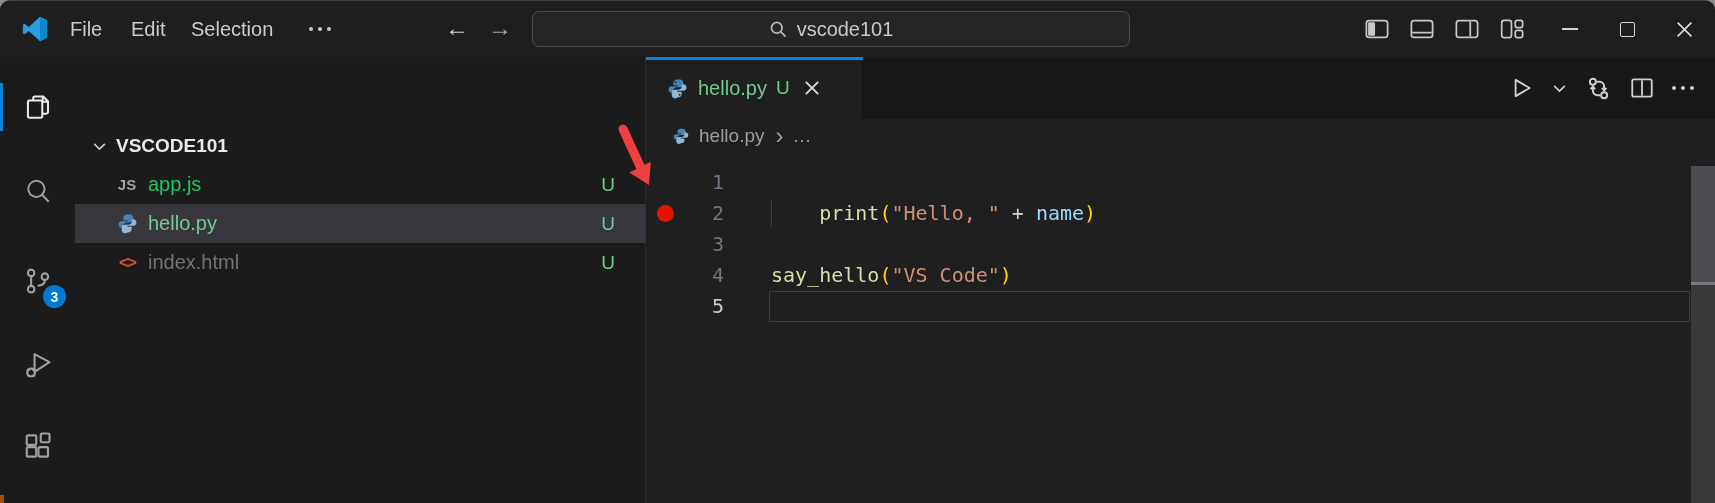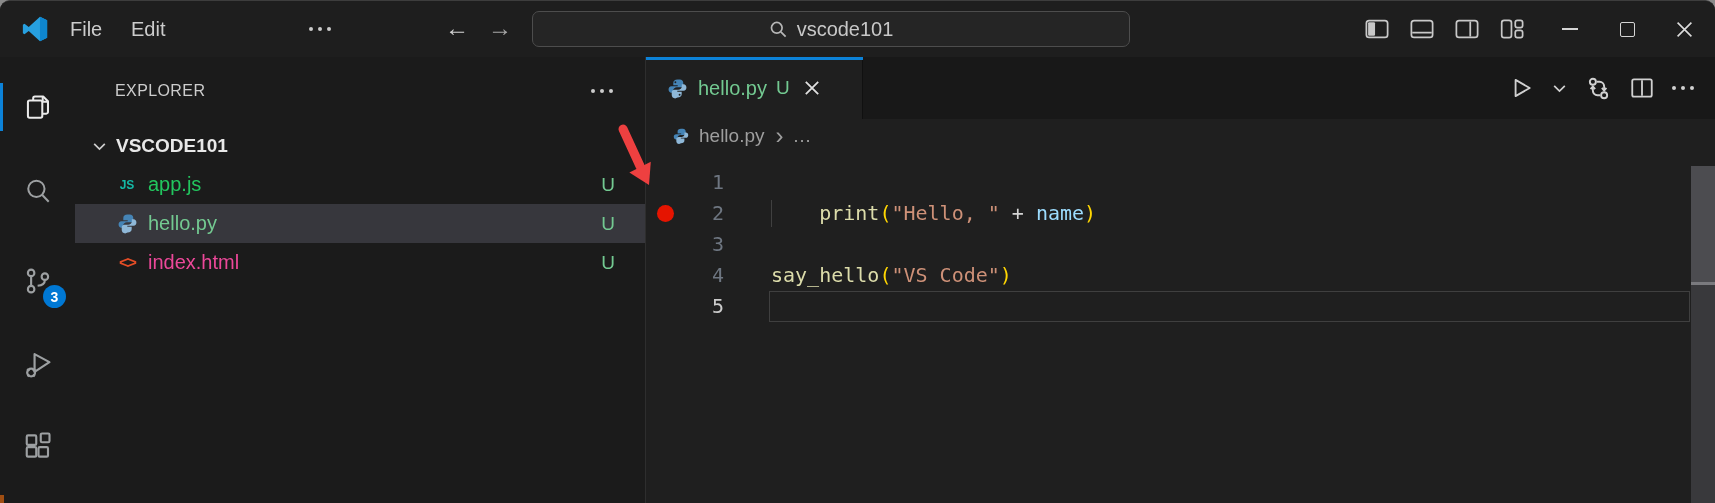--- a/index.html
+++ b/index.html
@@ -36,21 +36,21 @@
   .sb-header { position:absolute; left:0; top:14px; width:570px; height:40px; display:flex; align-items:center; }
   .sb-title { margin-left:40px; font-size:16px; color:#cccccc; letter-spacing:0.4px; }
   .sb-dots { position:absolute; right:26px; top:0; height:40px; width:34px; display:flex; align-items:center; justify-content:center; gap:5px; }
   .folder-row { position:absolute; left:0; top:70px; width:570px; height:38px; display:flex; align-items:center; }
   .folder-label { font-size:19px; font-weight:bold; color:#e8e8e8; margin-left:8px; }
   .chevron { margin-left:16px; }
   #file-list { position:absolute; left:0; top:108px; width:570px; }
   .file-row { position:relative; height:39px; display:flex; align-items:center; }
   .file-row.selected { background:#37373d; }
   .file-icon { width:24px; height:24px; margin-left:40px; display:flex; align-items:center; justify-content:center; flex:none; }
-  .fi-js { color:#14b8a6; font-weight:bold; font-size:12px; }
+  .fi-js { color:#a3a3a3; font-weight:bold; font-size:15px; }
   .fi-html { color:#e44d26; font-weight:bold; font-size:17px; letter-spacing:-2px; }
   .file-name { margin-left:9px; font-size:20px; }
   .git-badge { position:absolute; right:30px; font-size:19px; }
 
   
   .editor { position:absolute; left:645px; top:56px; width:1070px; height:447px; background:#1f1f1f; border-left:1px solid #2e2e2e; }
   .tabbar { position:absolute; left:0; top:0; width:1070px; height:62px; background:#181818; }
   .tab { position:absolute; left:0; top:0; width:217px; height:62px; background:#1f1f1f;
          border-right:1px solid #101010; display:flex; align-items:center; }
   .tab-accent { position:absolute; left:0; top:0; width:217px; height:3px; }
@@ -88,20 +88,21 @@
 
 <div class="window">
 
   <div class="titlebar">
     <svg class="logo" viewBox="0 0 24 24">
       <polygon points="16.6,0.8 6.2,10.2 2.3,7.2 0.8,8 0.8,16 2.3,16.8 6.2,13.8 16.6,23.2 23.2,20 23.2,4" fill="#27a0e0"></polygon>
       <polygon points="16.6,0.8 16.6,23.2 23.2,20 23.2,4" fill="#0e86cf"></polygon>
     </svg>
     <span class="menu" style="left:70px">File</span>
     <span class="menu" style="left:131px">Edit</span>
+    <span class="menu" style="left:191px">Selection</span>
     <span class="menu-dots" style="left:300px">
       <span class="dot"></span>
         <span class="dot"></span>
         <span class="dot"></span>
     </span>
     <span class="nav-arrow" style="left:442px; color:#d2d2d2;">←</span>
     <span class="nav-arrow" style="left:485px; color:#a6a6a6;">→</span>
 
     <div class="searchbox">
       <svg width="19" height="19" viewBox="0 0 20 20">
@@ -180,28 +181,20 @@
         <rect x="3" y="3.5" width="7.6" height="7.6" rx="1"></rect>
         <rect x="3" y="12.9" width="7.6" height="7.6" rx="1"></rect>
         <rect x="12.4" y="12.9" width="7.6" height="7.6" rx="1"></rect>
         <rect x="14.2" y="2" width="7" height="7" rx="1"></rect>
       </svg>
     </div>
     <div class="edge-artifact"></div>
   </div>
 
   <div class="sidebar">
-    <div class="sb-header">
-      <span class="sb-title">EXPLORER</span>
-      <span class="sb-dots">
-        <span class="dot"></span>
-          <span class="dot"></span>
-          <span class="dot"></span>
-      </span>
-    </div>
     <div class="folder-row">
       <svg class="chevron" width="17" height="17" viewBox="0 0 16 16">
         <polyline points="3,5.5 8,10.5 13,5.5" fill="none" stroke="#cccccc" stroke-width="1.6"></polyline>
       </svg>
       <span class="folder-label">VSCODE101</span>
     </div>
     <div id="file-list">
         <div class="file-row">
           <span class="file-icon">
             <span class="fi-js">JS</span>
@@ -216,21 +209,21 @@
               <path d="M10 18.5c2.6 0 4-1.2 4-3.2V13H9.8v-.9h5.9c1.9 0 2.8-1.4 2.8-3.1 0-1.8-1-3.1-2.8-3.1h-1.6v2c0 1.9-1.6 3.3-3.5 3.3H7.2c-1.6 0-2.7 1.1-2.7 2.7v2.4c0 1.9 1.4 3.2 3.3 3.2z" fill="#8fb8d8"></path>
             </svg>
           </span>
           <span class="file-name" style="color: rgb(115, 201, 145);">hello.py</span>
           <span class="git-badge" style="color: rgb(115, 201, 145);">U</span>
         </div>
         <div class="file-row">
           <span class="file-icon">
             <span class="fi-html">&lt;&gt;</span>
           </span>
-          <span class="file-name" style="color: #ec4899;">index.html</span>
+          <span class="file-name" style="color: #737373;">index.html</span>
           <span class="git-badge" style="color: rgb(115, 201, 145);">U</span>
         </div>
       </div>
   </div>
 
   <div class="editor">
     <div class="tabbar">
       <div class="tab">
         <div class="tab-accent" style="background:#0c82d8"></div>
         <svg class="pyicon" width="21" height="21" viewBox="0 0 20 20">

